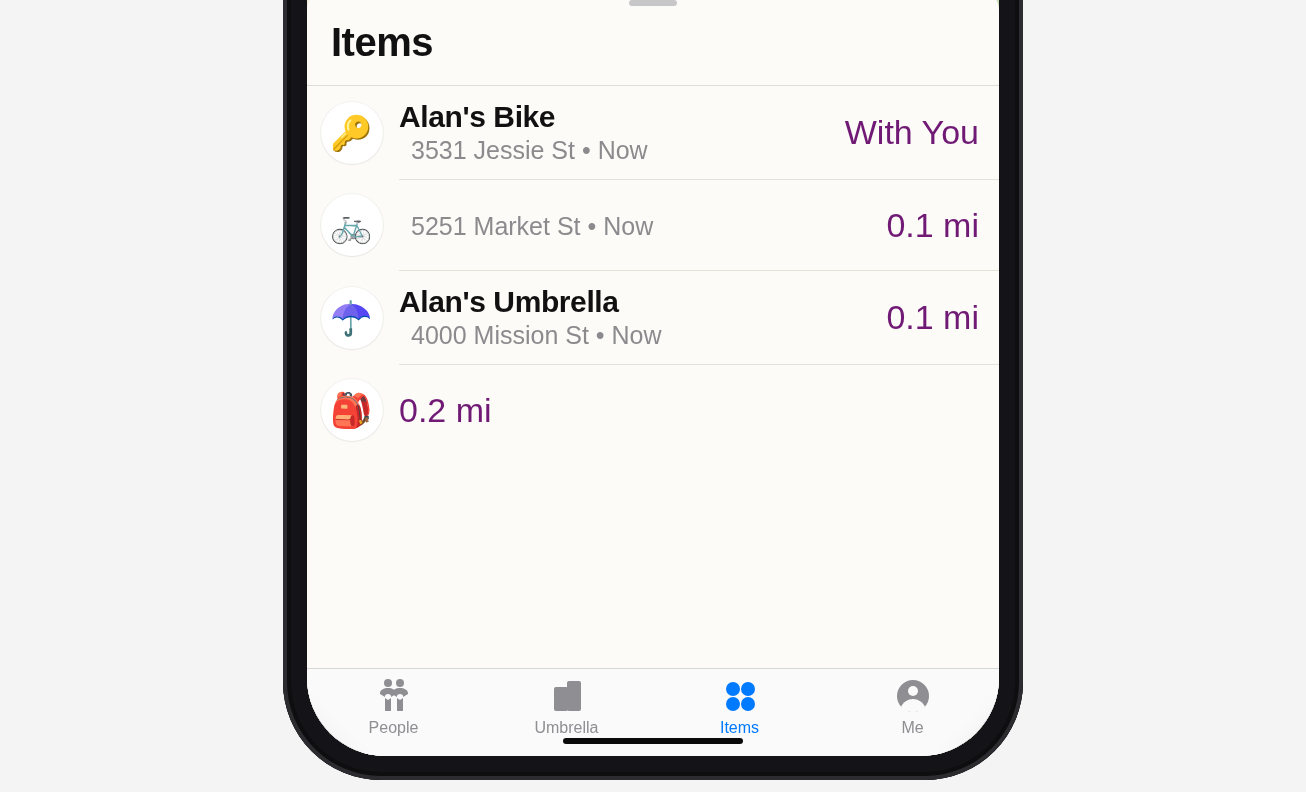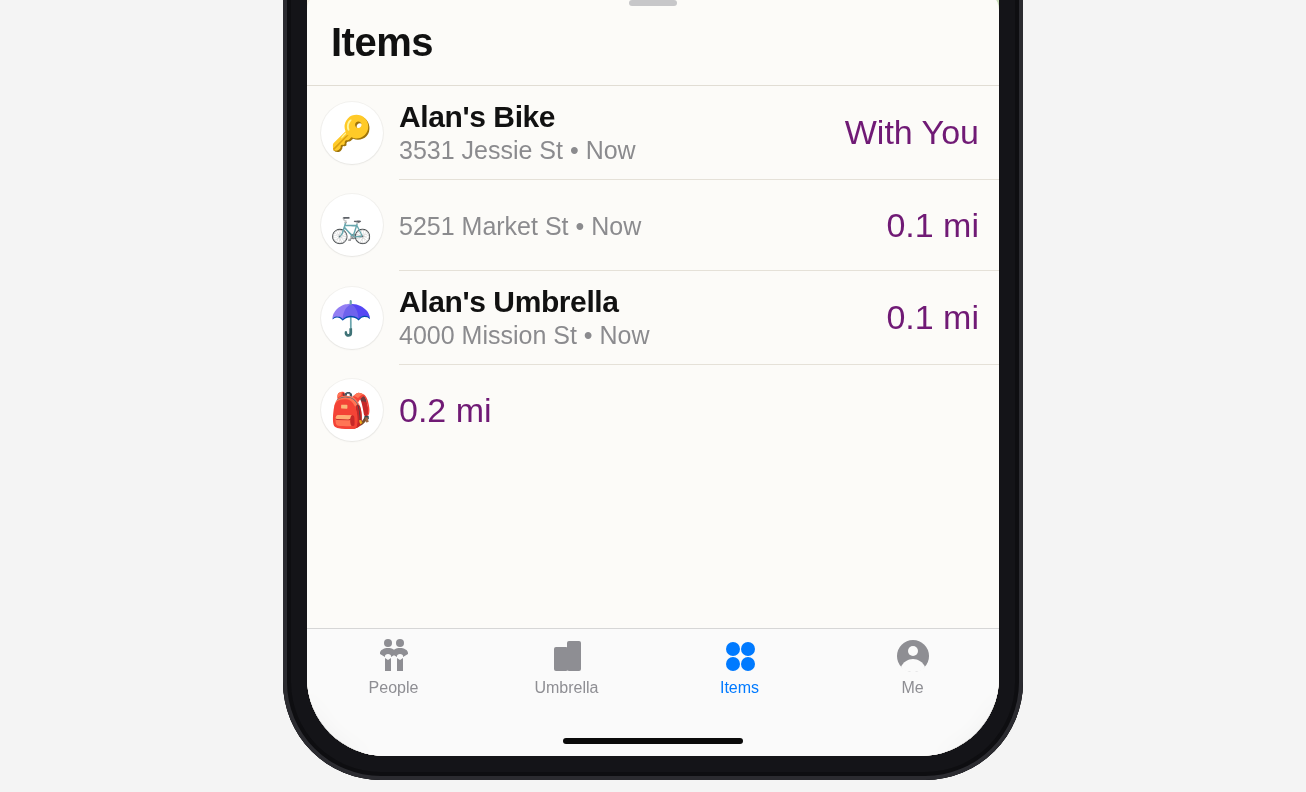--- a/index.html
+++ b/index.html
@@ -94,32 +94,33 @@
   .row-title {
     font-size: 30px;
     font-weight: 600;
     color: #111;
     letter-spacing: -0.4px;
   }
   .row-sub {
     font-size: 25px;
     color: #8b8b8e;
     margin-top: 2px;
+    margin-left: 12px;
   }
   .row-right {
     font-size: 34px;
     color: #701a75;
     white-space: nowrap;
   }
 
   
   .tabbar {
     position: absolute;
     left: 0; right: 0; bottom: 0;
-    height: 128px;
+    height: 88px;
     background: rgba(250,250,250,0.96);
     border-top: 1px solid #d6d6d6;
     display: flex;
     padding-top: 8px;
     backdrop-filter: blur(10px);
   }
   .tab {
     flex: 1;
     display: flex;
     flex-direction: column;

